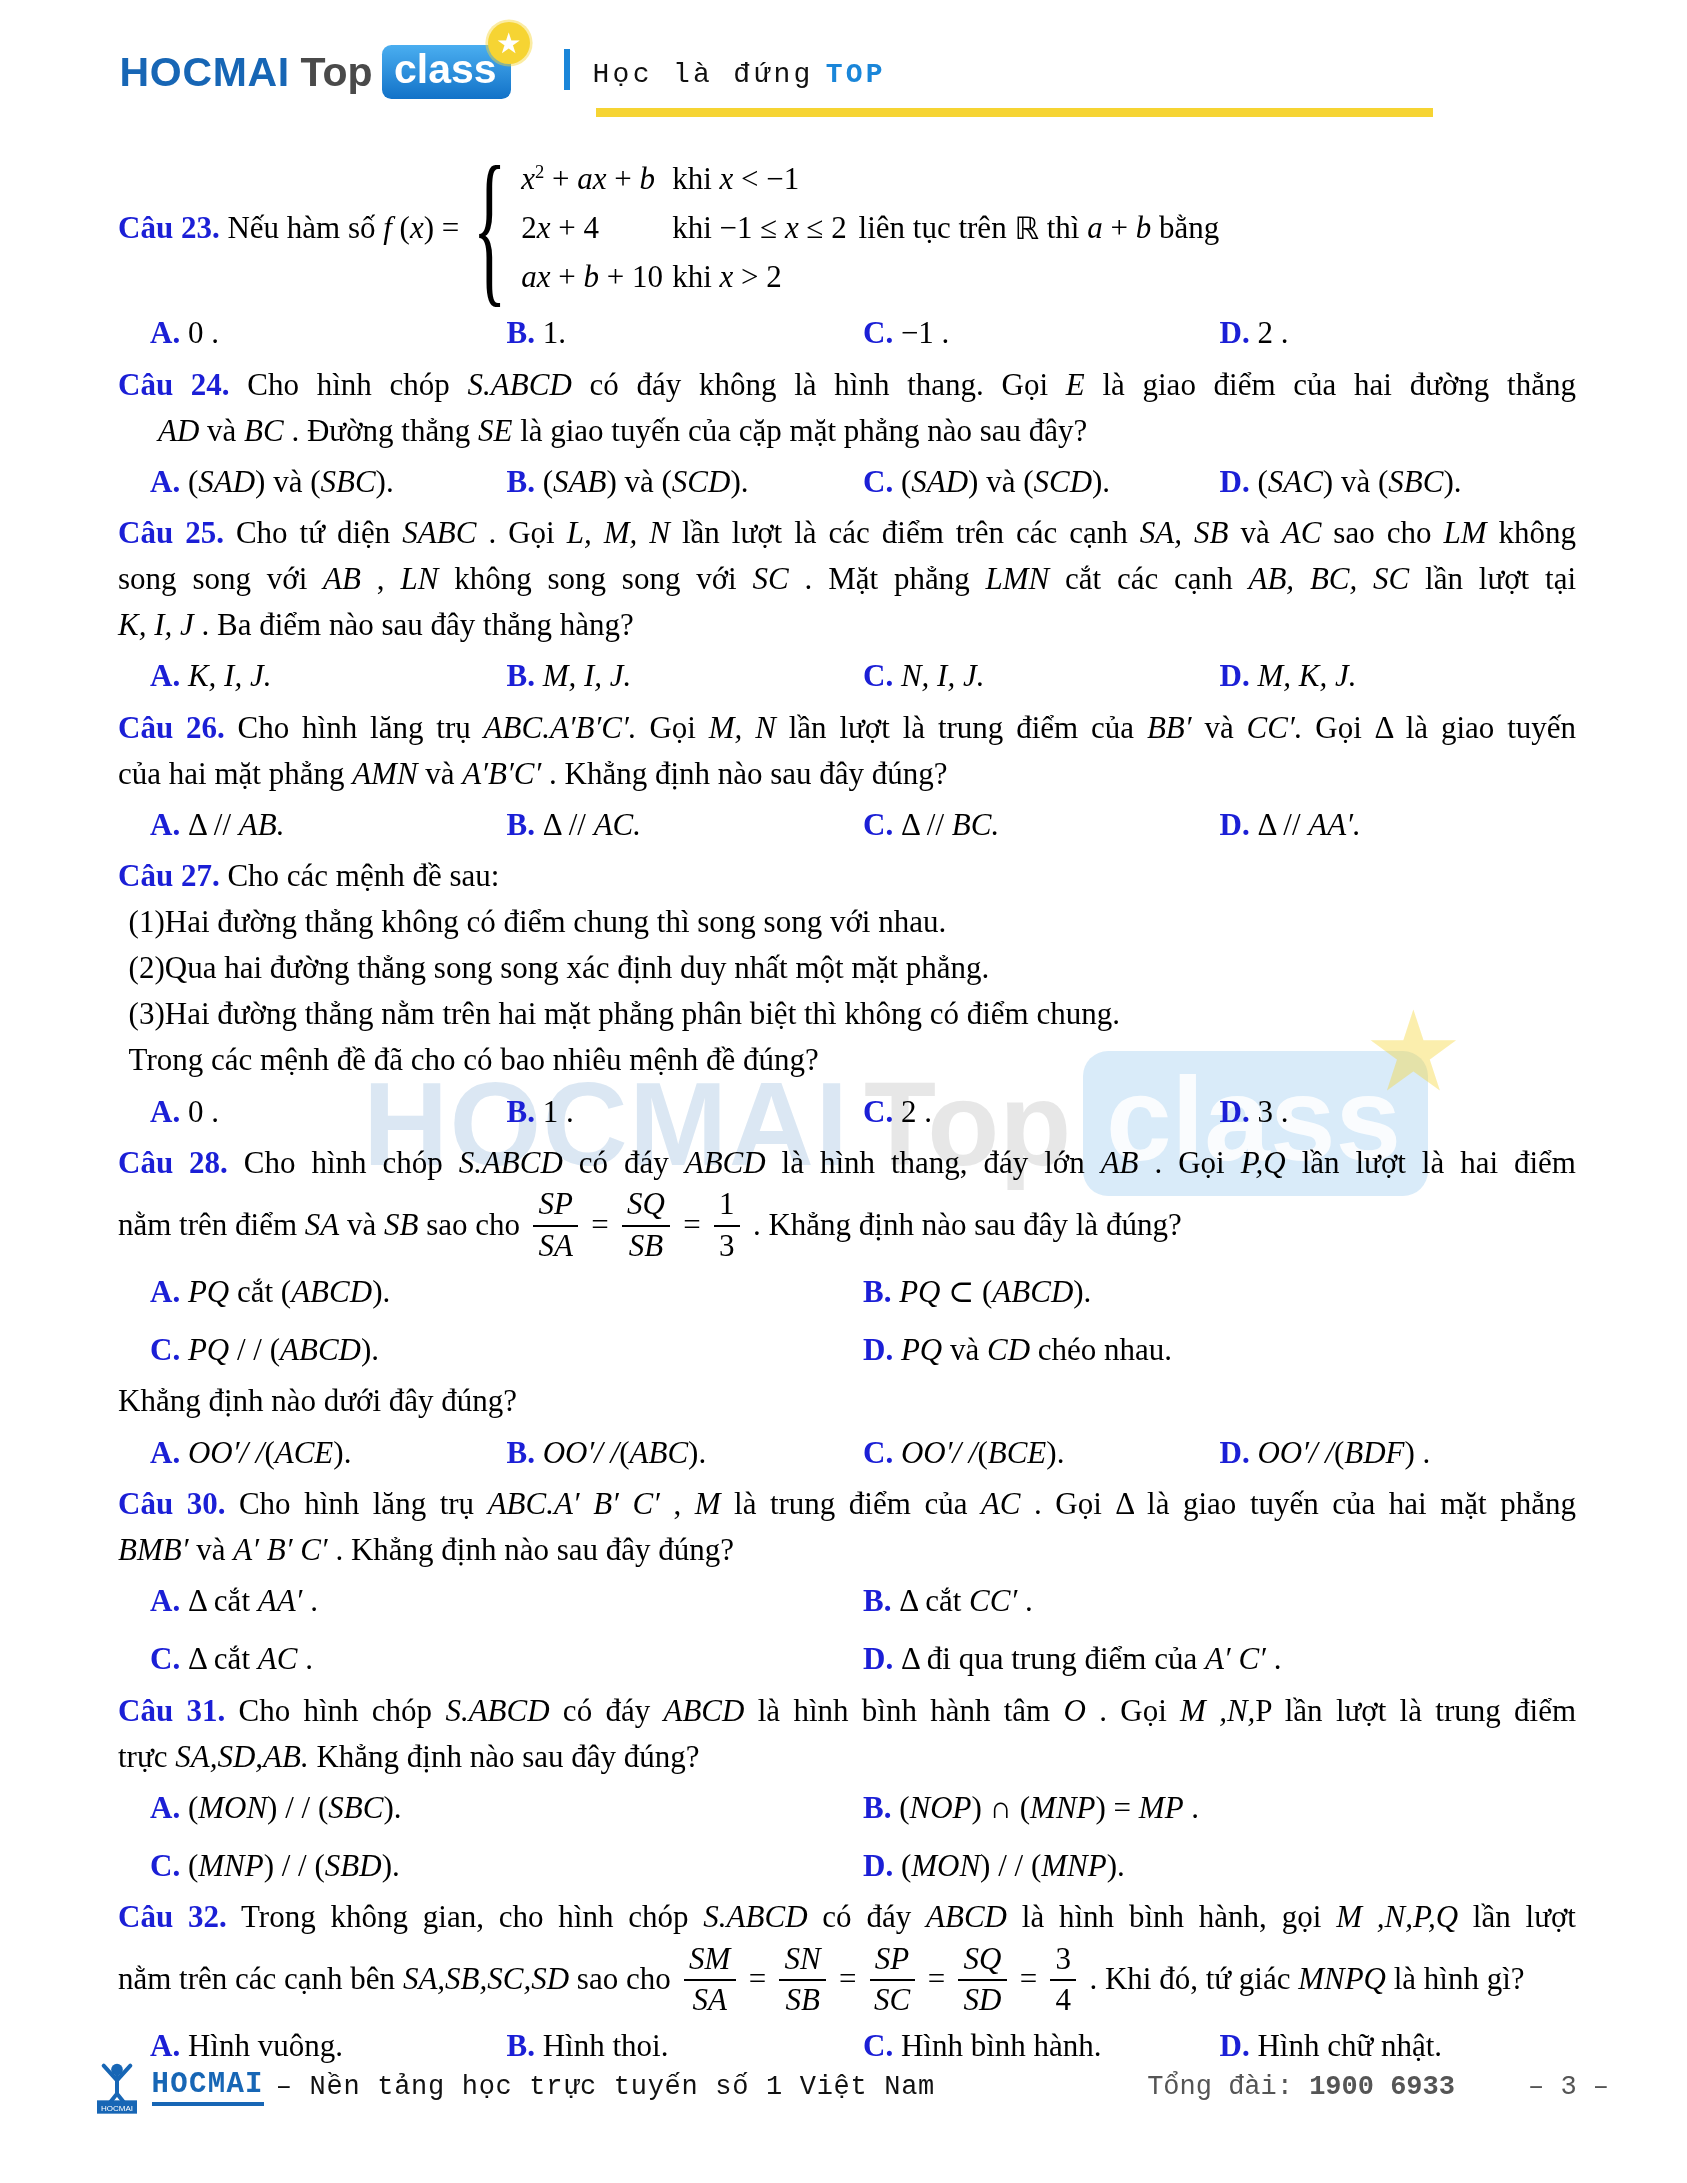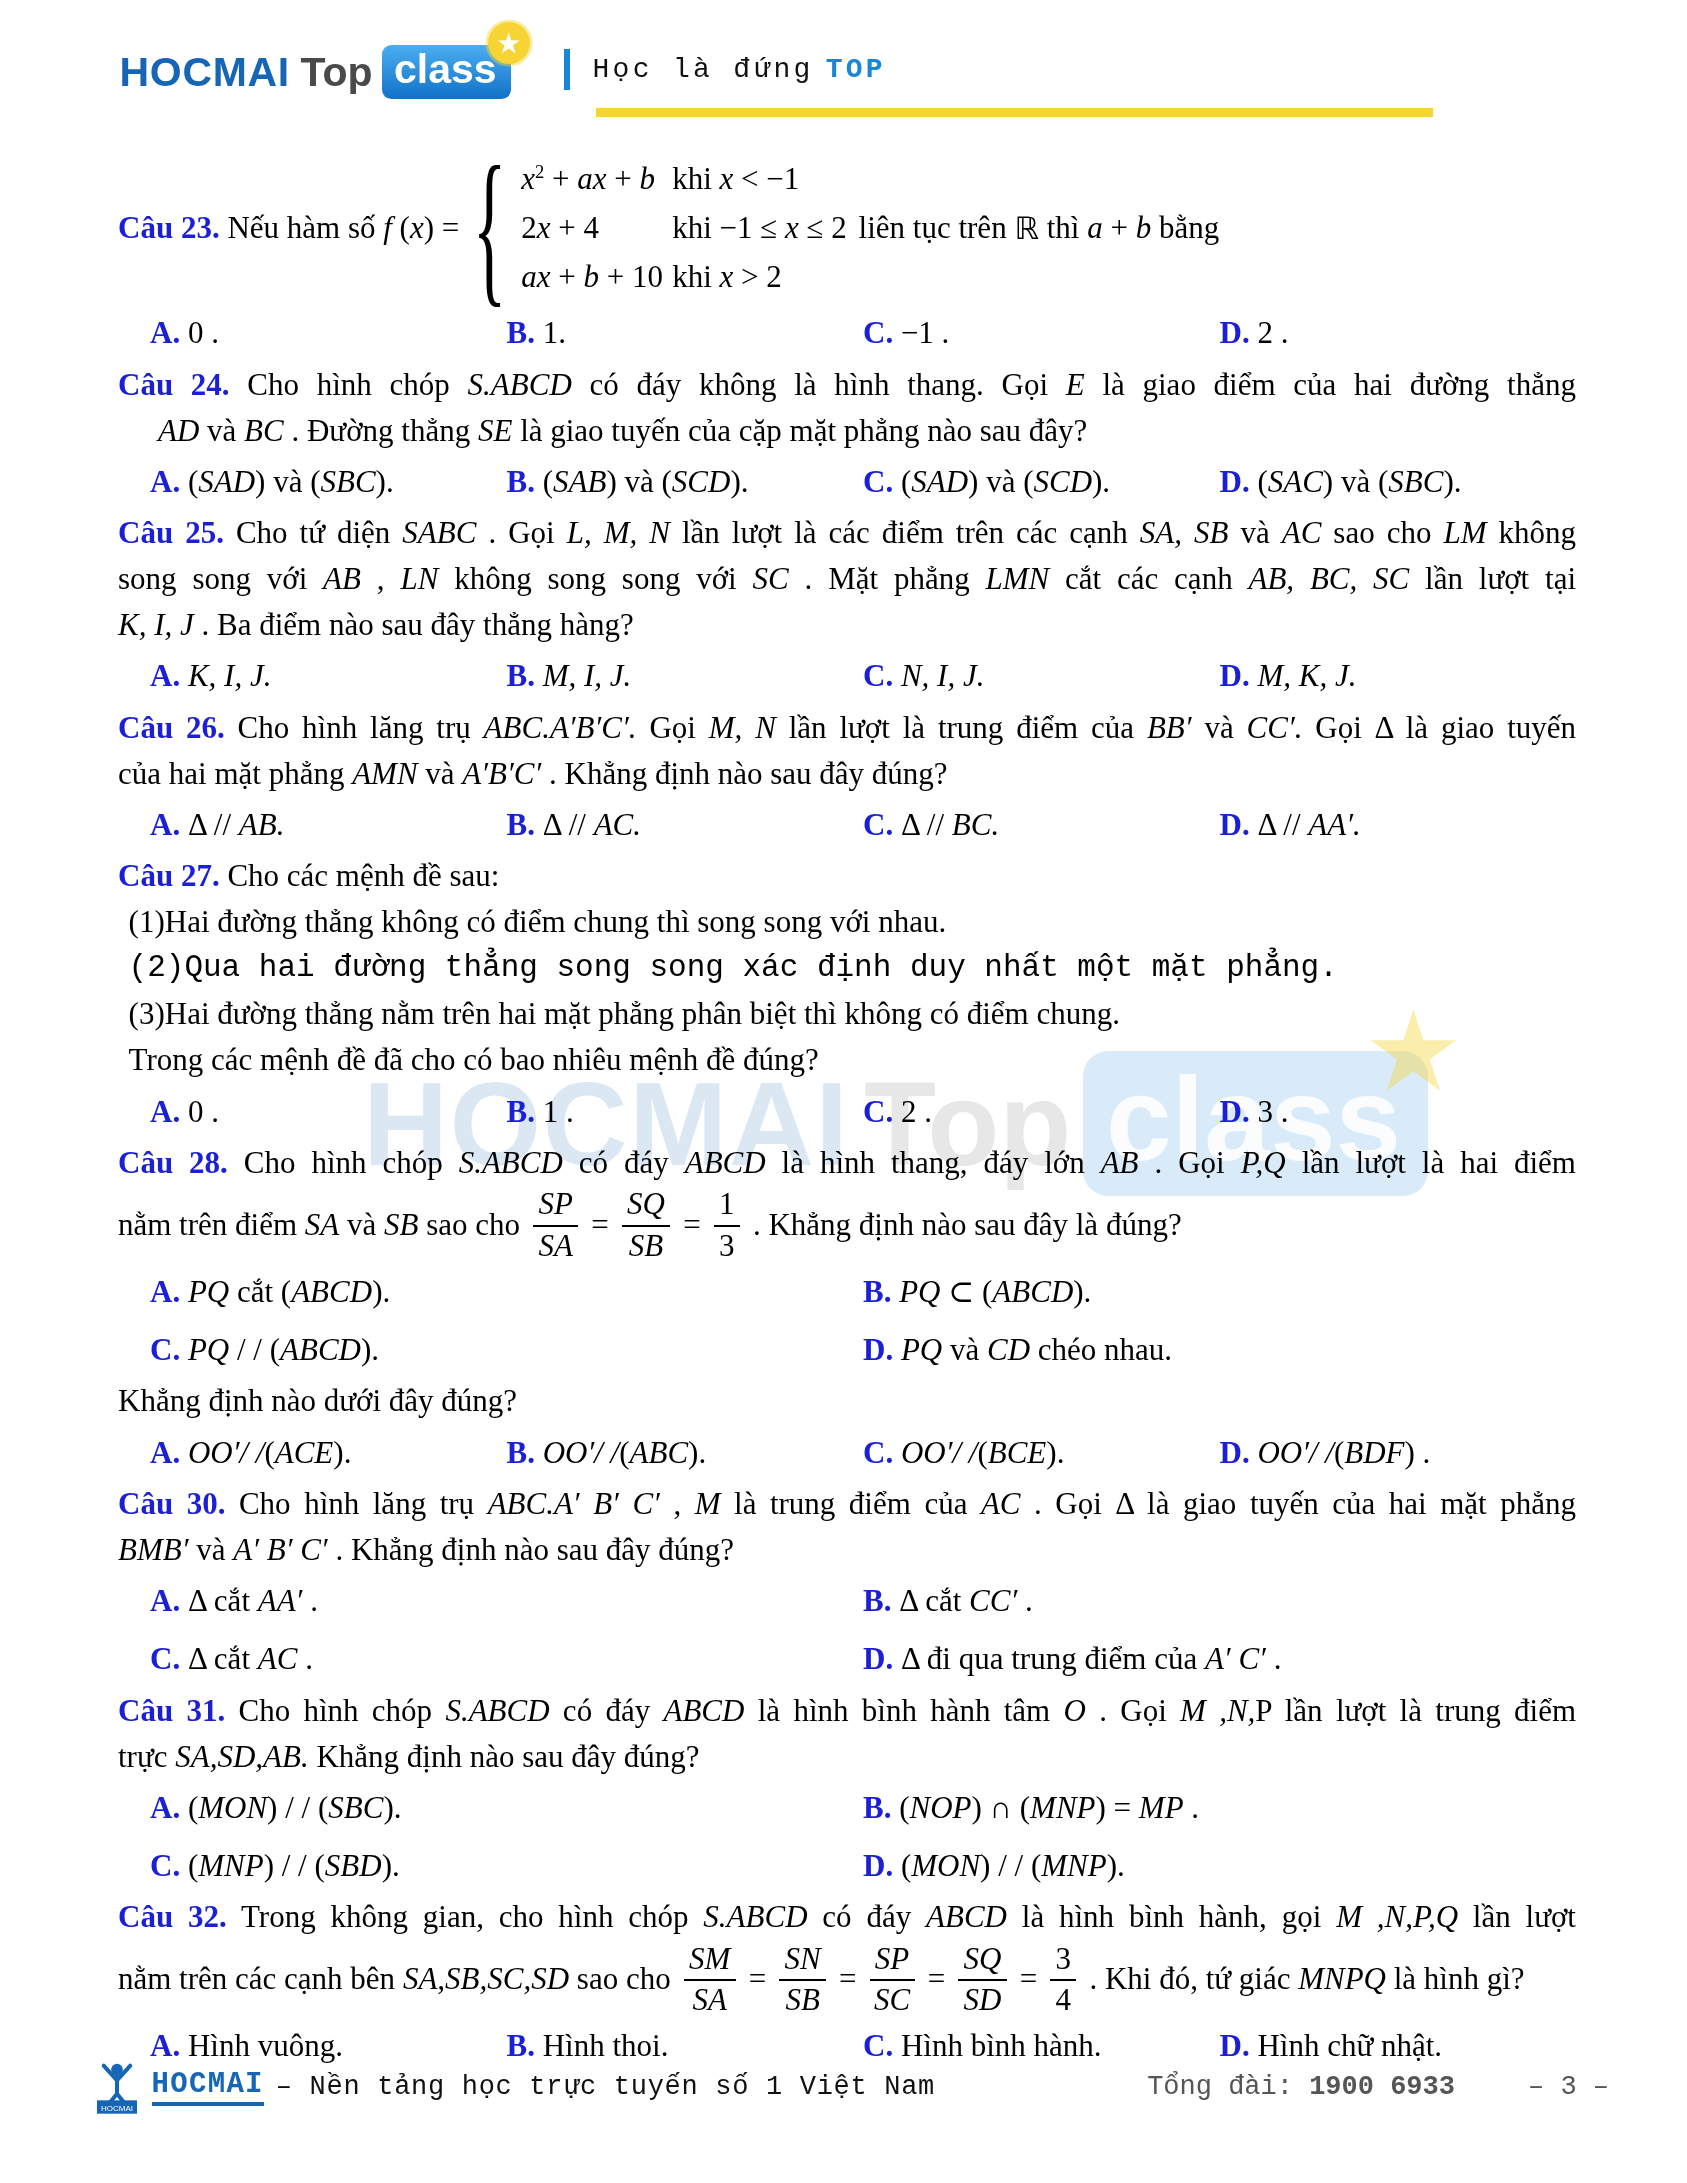--- a/index.html
+++ b/index.html
@@ -21,21 +21,21 @@
   .header{position:absolute;left:93px;top:38px;width:1522px;height:86px;}
   .logo{position:absolute;left:26.5px;top:6.6px;display:flex;align-items:center;font-family:"Liberation Sans",sans-serif;font-weight:bold;}
   .logo-hocmai{color:var(--logo-blue);font-size:41px;letter-spacing:0.7px;}
   .logo-top{color:var(--text-gray);font-size:41px;margin-left:10.6px;}
   .logo-classwrap{position:relative;margin-left:9.3px;}
   .logo-class{display:inline-block;color:#fff;font-size:41px;padding:1.3px 14.6px 6.6px 12px;border-radius:9.3px;
     background:linear-gradient(180deg,#4aaef0 0%,#1272c8 100%);}
   .logo-star{position:absolute;right:-18.5px;top:-22.5px;width:42px;height:42px;background:var(--brand-yellow);
     border-radius:50%;display:flex;align-items:center;justify-content:center;color:#fff;font-size:25px;
     box-shadow:0 0 0 2.6px rgba(246,212,51,.45);}
-  .tagline{position:absolute;left:471px;top:10.6px;display:flex;align-items:center;
+  .tagline{position:absolute;left:471px;top:10.6px;display:flex;align-items:flex-end;
     font-family:"Liberation Mono","DejaVu Sans Mono",monospace;font-size:28px;letter-spacing:3.3px;color:#111;}
   .tagbar{width:6px;height:41px;background:var(--sky-blue);margin-right:22.5px;}
   .tag-top{color:var(--sky-blue);font-weight:bold;margin-left:12px;}
   .yellow-rule{position:absolute;left:503px;top:70px;width:837px;height:8.6px;background:var(--brand-yellow);}
   
   .watermark{position:absolute;left:363px;top:1051px;display:flex;align-items:center;z-index:0;
     font-family:"Liberation Sans",sans-serif;font-weight:bold;font-size:118px;}
   .wm-hocmai{color:rgba(32,108,182,0.16);letter-spacing:1.3px;}
   .wm-top{color:rgba(95,95,95,0.15);margin-left:14.6px;}
   .wm-classwrap{position:relative;margin-left:12px;}
@@ -163,21 +163,21 @@
       <div class="opts row4">
         <div class="opt"><span class="optletter">A. </span><span>Δ // </span><span class="it">AB.</span></div>
         <div class="opt"><span class="optletter">B. </span><span>Δ // </span><span class="it">AC.</span></div>
         <div class="opt"><span class="optletter">C. </span><span>Δ // </span><span class="it">BC.</span></div>
         <div class="opt"><span class="optletter">D. </span><span>Δ // </span><span class="it">AA′.</span></div>
       </div>
     </div>
     <div class="question">
       <div class="qline"><span class="qlabel">Câu 27.</span><span> Cho các mệnh đề sau:</span></div>
       <div class="qline" style="padding-left: 10.6px;"><span>(1)Hai đường thẳng không có điểm chung thì song song với nhau.</span></div>
-      <div class="qline" style="padding-left: 10.6px; font-family: Liberation Mono, monospace;"><span>(2)Qua hai đường thẳng song song xác định duy nhất một mặt phẳng.</span></div>
+      <div class="qline" style="padding-left: 10.6px;"><span>(2)Qua hai đường thẳng song song xác định duy nhất một mặt phẳng.</span></div>
       <div class="qline" style="padding-left: 10.6px;"><span>(3)Hai đường thẳng nằm trên hai mặt phẳng phân biệt thì không có điểm chung.</span></div>
       <div class="qline" style="padding-left: 10.6px;"><span>Trong các mệnh đề đã cho có bao nhiêu mệnh đề đúng?</span></div>
       <div class="opts row4">
         <div class="opt"><span class="optletter">A. </span><span>0 .</span></div>
         <div class="opt"><span class="optletter">B. </span><span>1 .</span></div>
         <div class="opt"><span class="optletter">C. </span><span>2 .</span></div>
         <div class="opt"><span class="optletter">D. </span><span>3 .</span></div>
       </div>
     </div>
     <div class="question">

